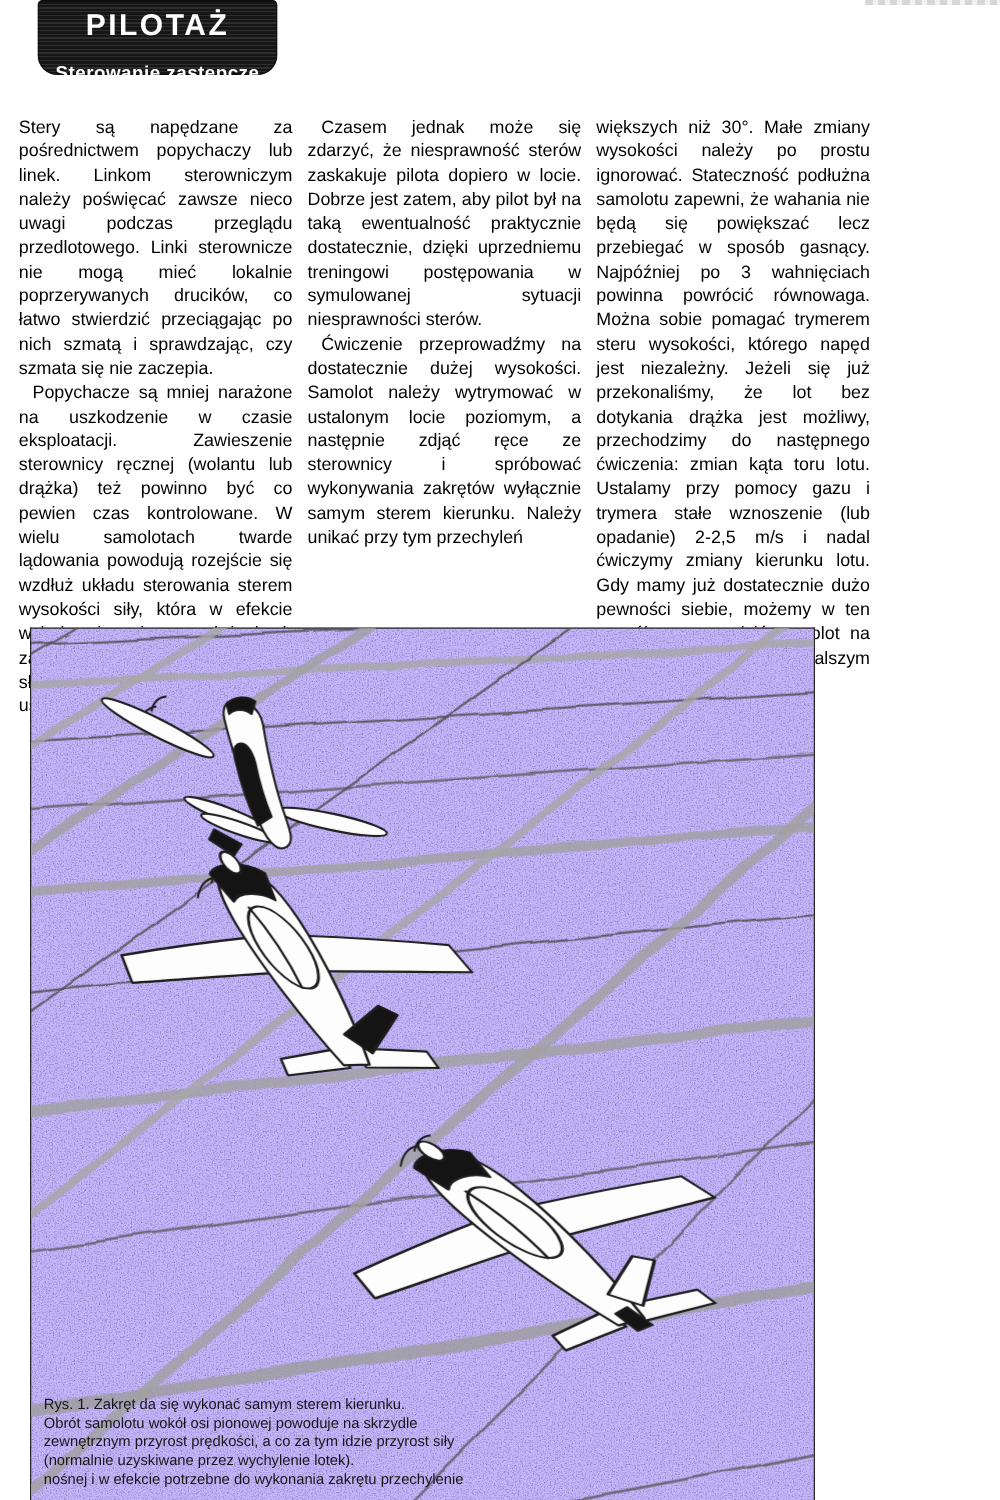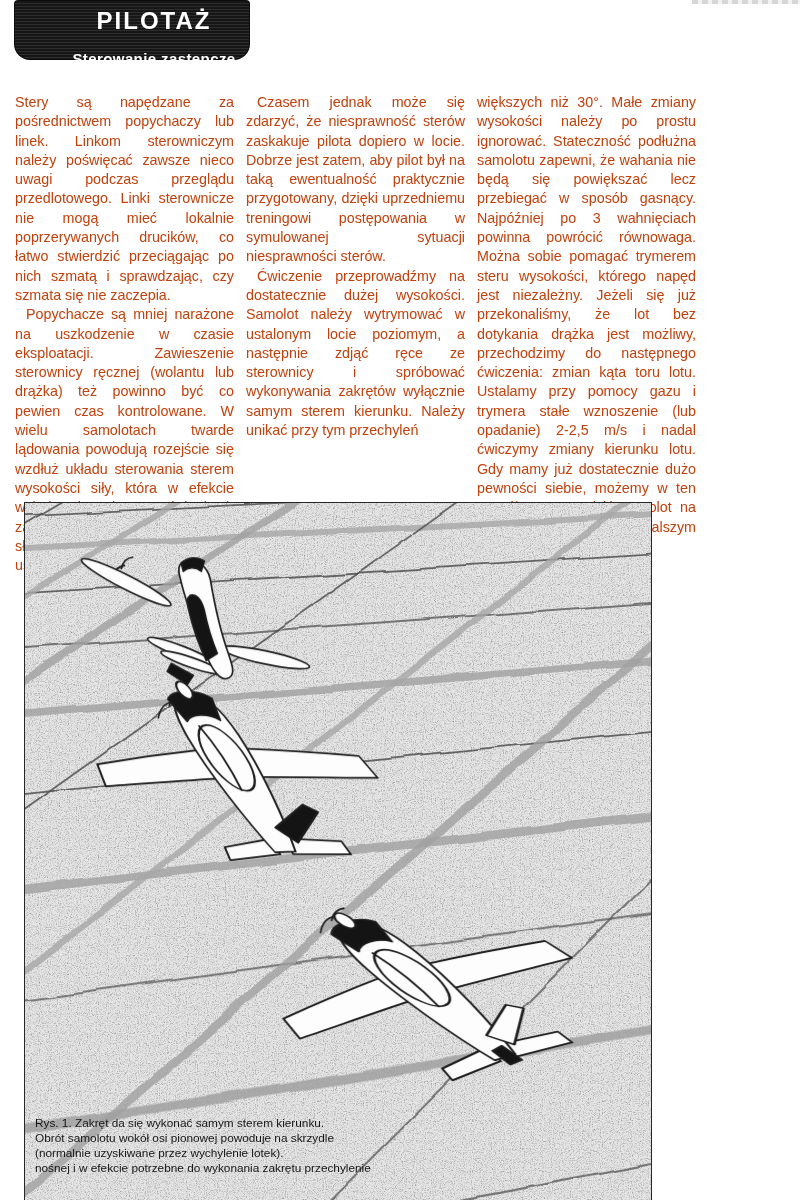--- a/index.html
+++ b/index.html
@@ -5,49 +5,48 @@
 <style>
   html,body{margin:0;padding:0;background:#ffffff;}
   .page{
     position:relative;width:800px;height:1200px;margin:0 auto;
     background:#ffffff;overflow:hidden;
     font-family:"Liberation Sans","DejaVu Sans",sans-serif;
     color:#191919;
   }
   
   .badge{
-    position:absolute;left:14px;top:0;width:192px;height:60px;
+    position:absolute;left:30px;top:0;width:192px;height:60px;
     background-color:#161616;
     background-image:repeating-linear-gradient(180deg,
       rgba(255,255,255,0.10) 0 1px, rgba(0,0,0,0) 1px 3px);
     border-radius:4px 4px 16px 16px;
     text-align:center;color:#ffffff;
     box-shadow:0 0 0 1px #0d0d0d inset;
-    padding-left:44px;
   }
   .badge .t1{font-size:24px;font-weight:bold;letter-spacing:2px;padding-top:7px;}
   .badge .t2{font-size:15px;font-weight:bold;letter-spacing:.4px;margin-top:15px;}
   
   .edge-artifact{
     position:absolute;left:692px;top:0;width:108px;height:4px;opacity:.75;
     background:repeating-linear-gradient(90deg,#c9c9c9 0 6px,#eeeeee 6px 10px);
   }
   
   .col{
     position:absolute;top:93px;width:219px;
-    text-align:justify;font-size:14.3px;line-height:19.3px;color:#c2410c;
+    text-align:justify;font-size:14.3px;line-height:19.3px;color:#000000;
   }
   .col p{margin:0;}
   .col p.indent{text-indent:11px;}
   .col-1{left:15px;} .col-2{left:246px;} .col-3{left:477px;}
   
   .figure{
     position:absolute;left:24px;top:502px;width:628px;height:698px;
     border:1.6px solid #262626;border-bottom:none;box-sizing:border-box;
-    background:#e5e5e5;
+    background:#c4b5fd;
   }
   .figure svg{position:absolute;left:0;top:0;width:100%;height:100%;}
   .fig-caption{
     position:absolute;left:10px;top:613px;width:410px;
     font-size:11.8px;line-height:14.9px;color:#161616;
   }
   .fig-caption div{white-space:nowrap;}
 </style>
 </head>
 <body>
@@ -59,21 +58,21 @@
     <div class="t2">Sterowanie zastępcze</div>
   </div>
 
   <div class="edge-artifact"></div>
 
   <div class="col col-1">
     <p>Stery są napędzane za pośrednictwem popychaczy lub linek. Linkom sterowniczym należy poświęcać zawsze nieco uwagi podczas przeglądu przedlotowego. Linki sterownicze nie mogą mieć lokalnie poprzerywanych drucików, co łatwo stwierdzić przeciągając po nich szmatą i sprawdzając, czy szmata się nie zaczepia.</p>
     <p class="indent">Popychacze są mniej narażone na uszkodzenie w czasie eksploatacji. Zawieszenie sterownicy ręcznej (wolantu lub drążka) też powinno być co pewien czas kontrolowane. W wielu samolotach twarde lądowania powodują rozejście się wzdłuż układu sterowania sterem wysokości siły, która w efekcie wyładowuje się na łożyskach zawieszenia sterownicy. Innymi słowy: może wystąpić uszkodzenie układu</p>
   </div>
   <div class="col col-2">
-    <p class="indent">Czasem jednak może się zdarzyć, że niesprawność sterów zaskakuje pilota dopiero w locie. Dobrze jest zatem, aby pilot był na taką ewentualność praktycznie przygotowany, dzięki uprzedniemu treningowi postępowania w symulowanej sytuacji niesprawności sterów.</p>
+    <p class="indent">Czasem jednak może się zdarzyć, że niesprawność sterów zaskakuje pilota dopiero w locie. Dobrze jest zatem, aby pilot był na taką ewentualność praktycznie dostatecznie, dzięki uprzedniemu treningowi postępowania w symulowanej sytuacji niesprawności sterów.</p>
     <p class="indent">Ćwiczenie przeprowadźmy na dostatecznie dużej wysokości. Samolot należy wytrymować w ustalonym locie poziomym, a następnie zdjąć ręce ze sterownicy i spróbować wykonywania zakrętów wyłącznie samym sterem kierunku. Należy unikać przy tym przechyleń</p>
   </div>
   <div class="col col-3">
     <p>większych niż 30°. Małe zmiany wysokości należy po prostu ignorować. Stateczność podłużna samolotu zapewni, że wahania nie będą się powiększać lecz przebiegać w sposób gasnący. Najpóźniej po 3 wahnięciach powinna powrócić równowaga. Można sobie pomagać trymerem steru wysokości, którego napęd jest niezależny. Jeżeli się już przekonaliśmy, że lot bez dotykania drążka jest możliwy, przechodzimy do następnego ćwiczenia: zmian kąta toru lotu. Ustalamy przy pomocy gazu i trymera stałe wznoszenie (lub opadanie) 2-2,5 m/s i nadal ćwiczymy zmiany kierunku lotu. Gdy mamy już dostatecznie dużo pewności siebie, możemy w ten sposób wyprowadzić samolot na prostą do lądowania. W dalszym ciągu nie dotyka-</p>
   </div>
 
   <div class="figure">
     <svg viewBox="0 0 625 695" preserveAspectRatio="none" role="img">
       <defs>
         <filter id="rough" x="-10%" y="-10%" width="120%" height="120%">
@@ -166,18 +165,19 @@
           <path d="M-3,58 L6,56 L8,72 L-2,73 Z" fill="#141414"></path>
           <path d="M-17,-74 C-10,-83 10,-83 17,-74 L13,-54 C7,-61 -7,-61 -13,-54 Z" fill="#141414"></path>
           <ellipse cx="0" cy="-82" rx="5" ry="8" fill="#fdfdfd"></ellipse>
         </g>
       </g>
     </svg>
 
     <div class="fig-caption">
       <div>Rys. 1. Zakręt da się wykonać samym sterem kierunku.</div>
       <div>Obrót samolotu wokół osi pionowej powoduje na skrzydle</div>
+      <div>zewnętrznym przyrost prędkości, a co za tym idzie przyrost siły</div>
       <div>(normalnie uzyskiwane przez wychylenie lotek).</div>
       <div>nośnej i w efekcie potrzebne do wykonania zakrętu przechylenie</div>
     </div>
   </div>
 
 </div>
 
 </body></html>

